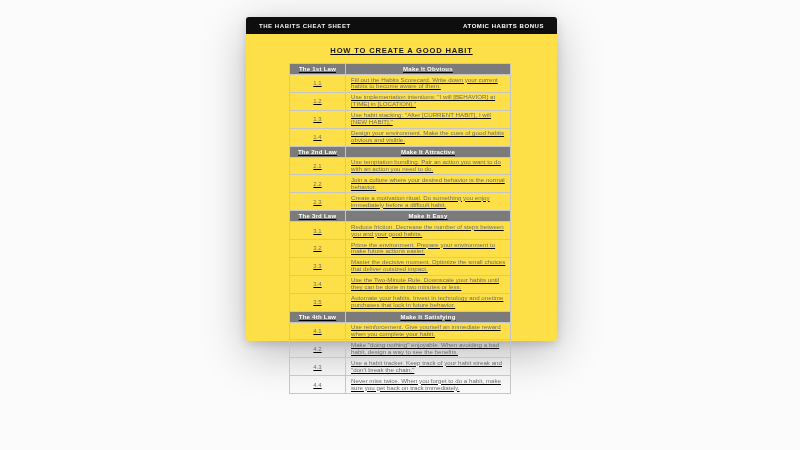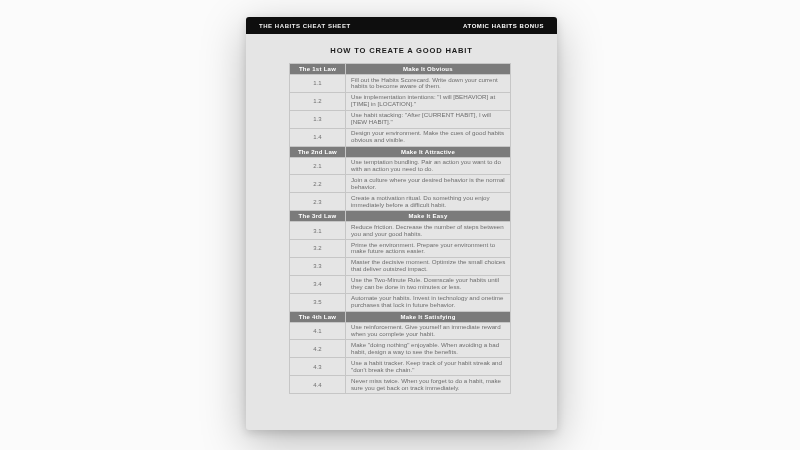--- a/index.html
+++ b/index.html
@@ -7,24 +7,25 @@
   body {
     width: 800px; height: 450px;
     background: #fbfbfb;
     font-family: "Liberation Sans", sans-serif;
     position: relative;
     overflow: hidden;
   }
   .page {
     position: absolute;
     left: 246px; top: 17px;
-    width: 311px; height: 413px;
-    background: #e5e5e5;
+    width: 311px; height: 324px;
+    background: #fde047;
     border-radius: 3px;
     box-shadow: 0 3px 10px rgba(0,0,0,.15), 0 12px 45px rgba(0,0,0,.26);
+    text-decoration: underline;
   }
   .topbar {
     height: 17px;
     background: #0e0e0e;
     border-radius: 3px 3px 0 0;
     display: flex;
     align-items: center;
     justify-content: space-between;
     padding: 0 13px;
   }

